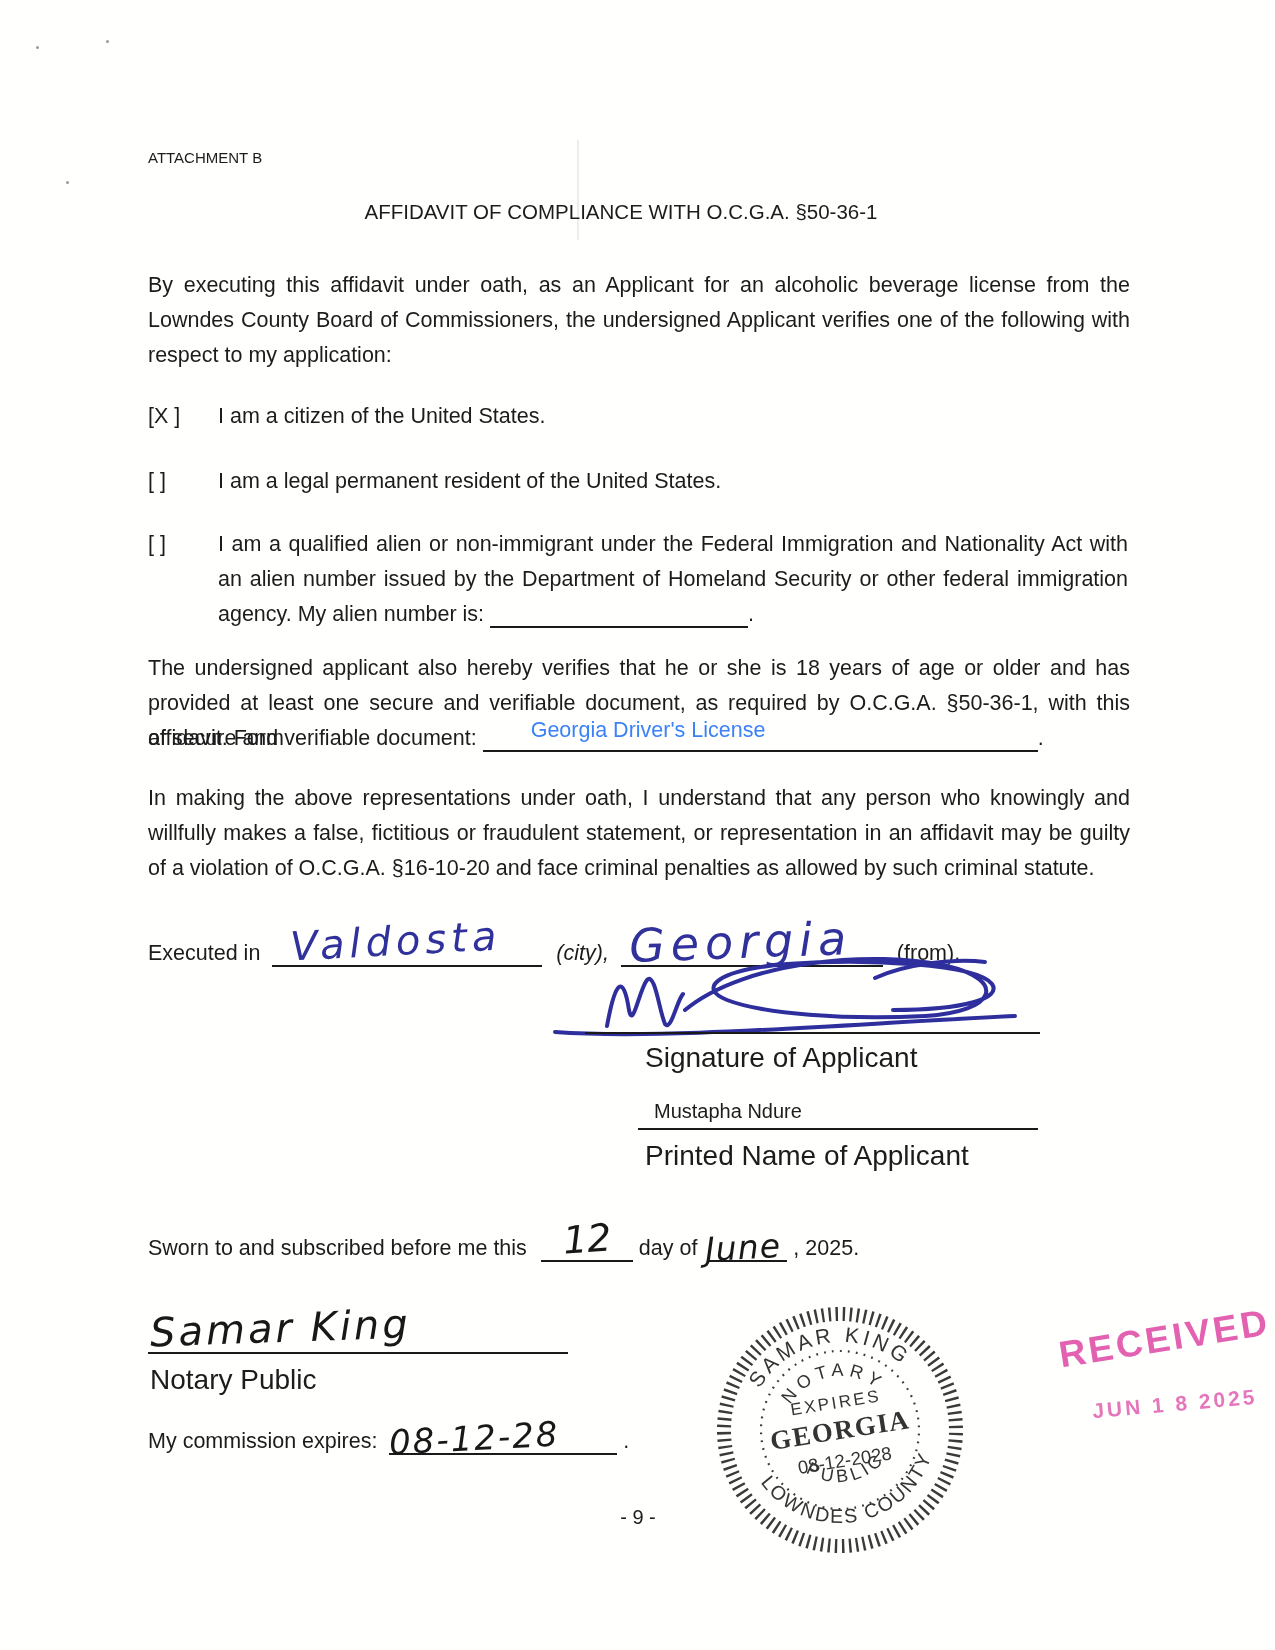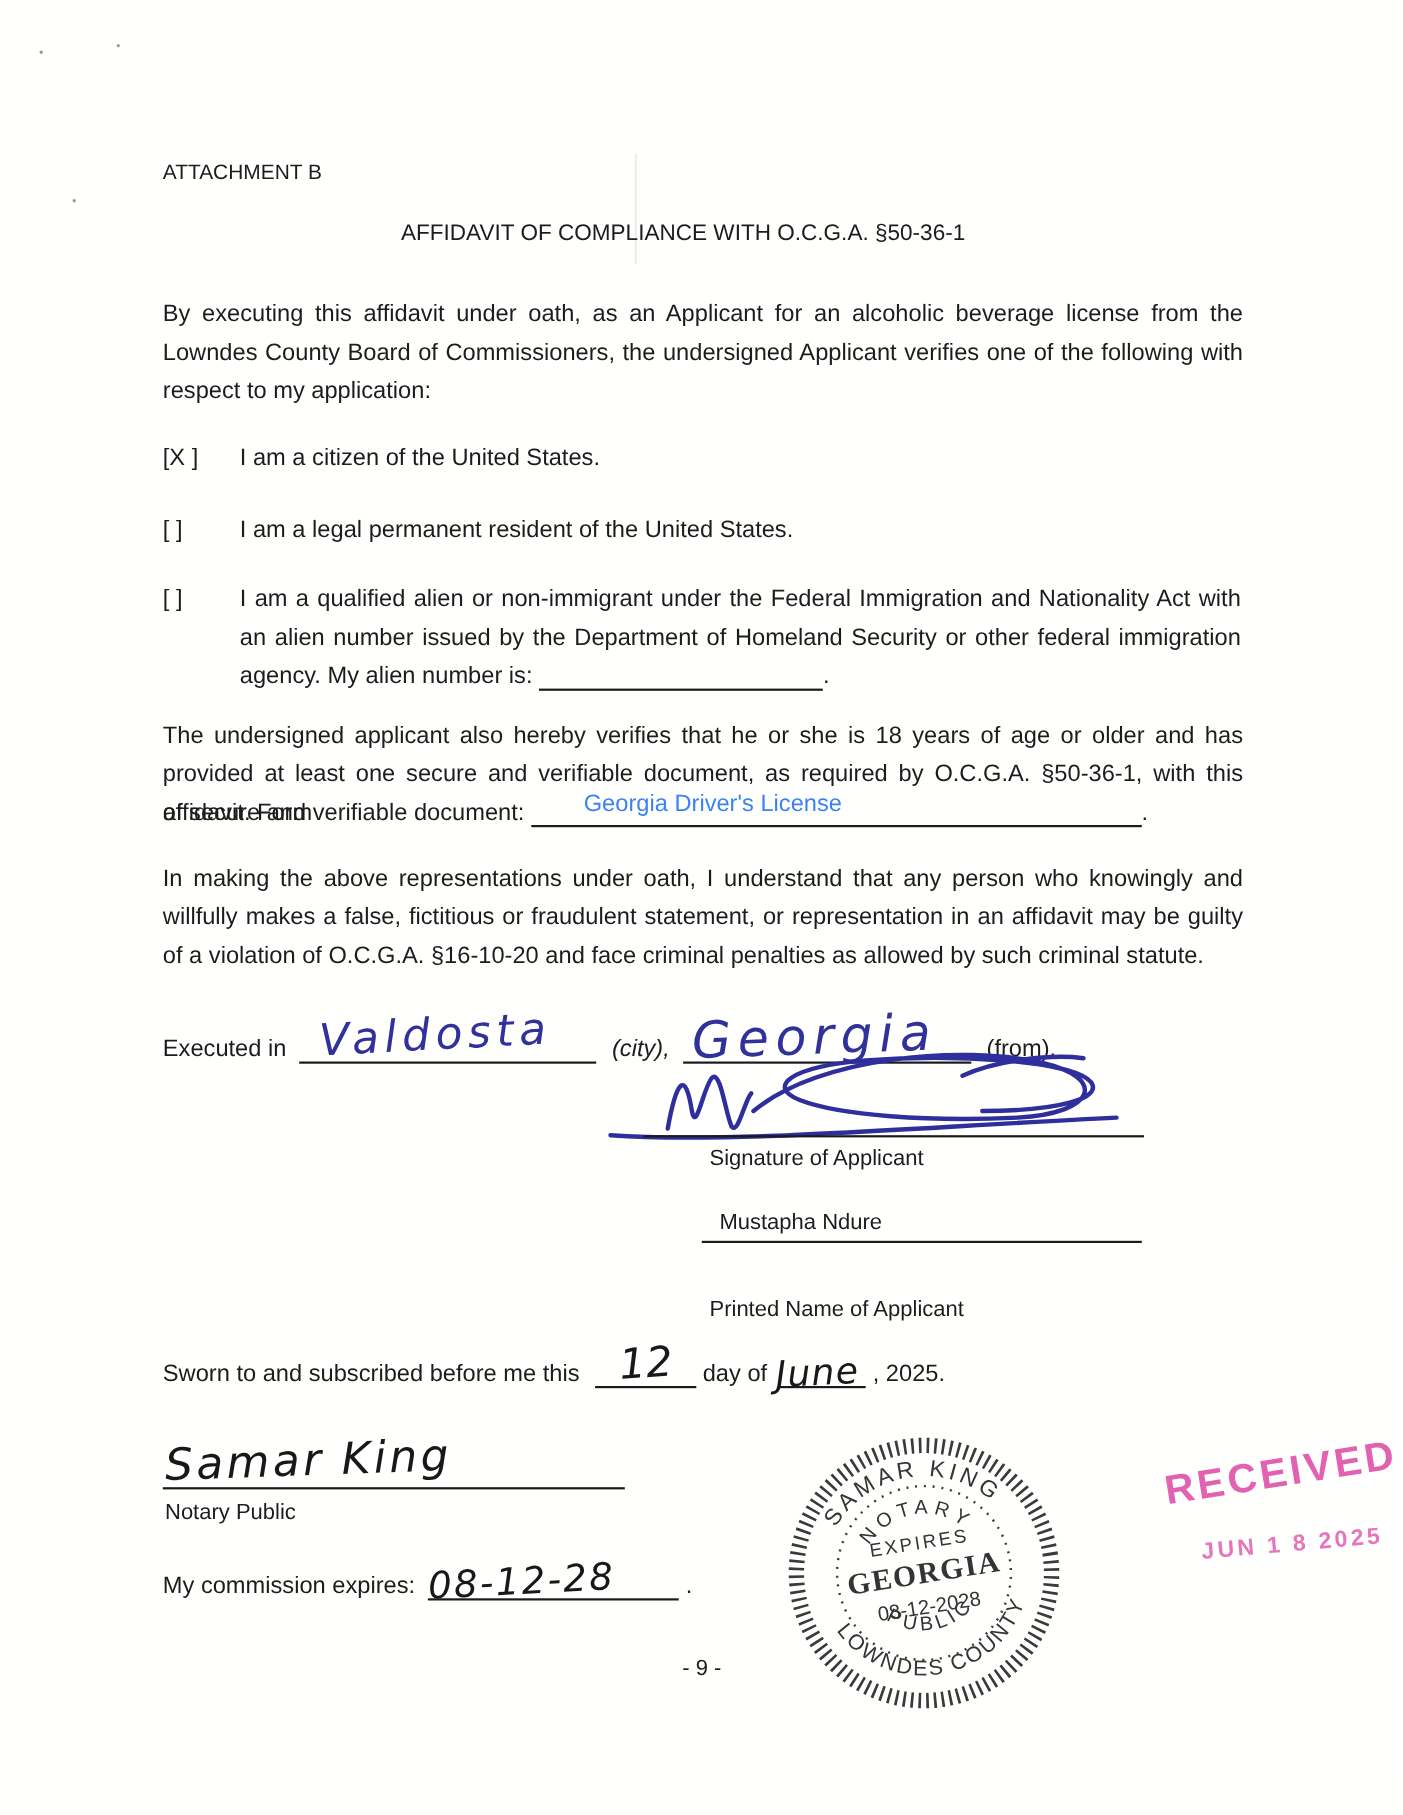--- a/index.html
+++ b/index.html
@@ -14,40 +14,40 @@
     display:inline-block;position:relative;height:2px;
     border-bottom:2px solid #1a1a1a;vertical-align:baseline;
     transform:translateY(7px);
   }
   .hw{
     font-family:"DejaVu Sans",sans-serif;font-style:italic;
     position:absolute;white-space:nowrap;line-height:1;
   }
   .hw-black{color:#181818;}
   .hw-blue{color:#30319b;}
-  .label-small{font-size:20px;}
+  .label-small{font-size:28px;}
   .dot{position:absolute;width:3px;height:3px;background:#9a9a9a;border-radius:50%;}
   .scan-streak{position:absolute;width:2px;background:#ededed;}
   .seal-text{fill:#343434;}
   .stamp{
     position:absolute;color:#e154ab;font-weight:bold;
     font-family:"Liberation Sans",sans-serif;
   }
 </style>
 </head>
 <body>
 
 <div class="page">
 
   <div class="dot" style="left:36px;top:46px;"></div>
   <div class="dot" style="left:106px;top:40px;"></div>
   <div class="dot" style="left:66px;top:181px;"></div>
   <div class="scan-streak" style="left:577px;top:140px;height:100px;"></div>
 
-  <div class="abs txt" style="left:148px;top:140px;font-size:19px;">ATTACHMENT B</div>
+  <div class="abs txt" style="left:148px;top:140px;font-size:15px;">ATTACHMENT B</div>
 
   <div class="abs" style="left:0;top:200px;width:1242px;text-align:center;font-size:20.5px;">AFFIDAVIT OF COMPLIANCE WITH O.C.G.A. §50-36-1</div>
 
   <div class="abs txt justify" style="left:148px;top:268px;width:982px;">By executing this affidavit under oath, as an Applicant for an alcoholic beverage license from the Lowndes County Board of Commissioners, the undersigned Applicant verifies one of the following with respect to my application:</div>
 
   <div class="abs txt" style="left:148px;top:399px;width:982px;">
     <span style="display:inline-block;width:70px;">[X ]</span><span>I am a citizen of the United States.</span>
   </div>
 
   <div class="abs txt" style="left:148px;top:464px;width:982px;">
@@ -83,21 +83,21 @@
       <path d="M 10,84 C 120,92 300,76 470,68"></path>
       <path d="M 62,78 C 70,34 78,24 84,62 C 88,82 94,42 102,32 C 110,24 114,62 120,76 C 126,84 132,52 138,46"></path>
       <path d="M 140,62 C 200,12 330,2 402,18 C 462,32 452,64 380,68 C 300,72 218,66 182,52 C 152,40 172,22 242,16 C 322,10 432,16 447,36 C 457,50 420,62 348,62"></path>
       <path d="M 330,30 C 360,16 410,10 440,14"></path>
     </g>
   </svg>
   <div class="abs" style="left:585px;top:1032px;width:455px;border-top:2.5px solid #1a1a1a;"></div>
   <div class="abs label-small" style="left:645px;top:1042px;">Signature of Applicant</div>
 
   <div class="abs" style="left:638px;top:1100px;width:384px;border-bottom:2px solid #1a1a1a;padding-bottom:5px;padding-left:16px;font-size:20px;">Mustapha Ndure</div>
-  <div class="abs label-small" style="left:645px;top:1140px;margin-top:39px;">Printed Name of Applicant</div>
+  <div class="abs label-small" style="left:645px;top:1140px;">Printed Name of Applicant</div>
 
   <div class="abs txt" style="left:148px;top:1231px;width:1000px;">
     <span>Sworn to and subscribed before me this</span>
     <span class="blank" style="width:92px;margin-left:8px;">
       <span class="hw hw-black" style="left:22px;bottom:2px;font-size:38px;transform:rotate(-4deg);">12</span>
     </span>
     <span style="">day of</span>
     <span class="blank" style="width:80px;margin-left:4px;">
       <span class="hw hw-black" style="left:-2px;bottom:-4px;font-size:33px;letter-spacing:1px;transform:rotate(-3deg);">June</span>
     </span>

